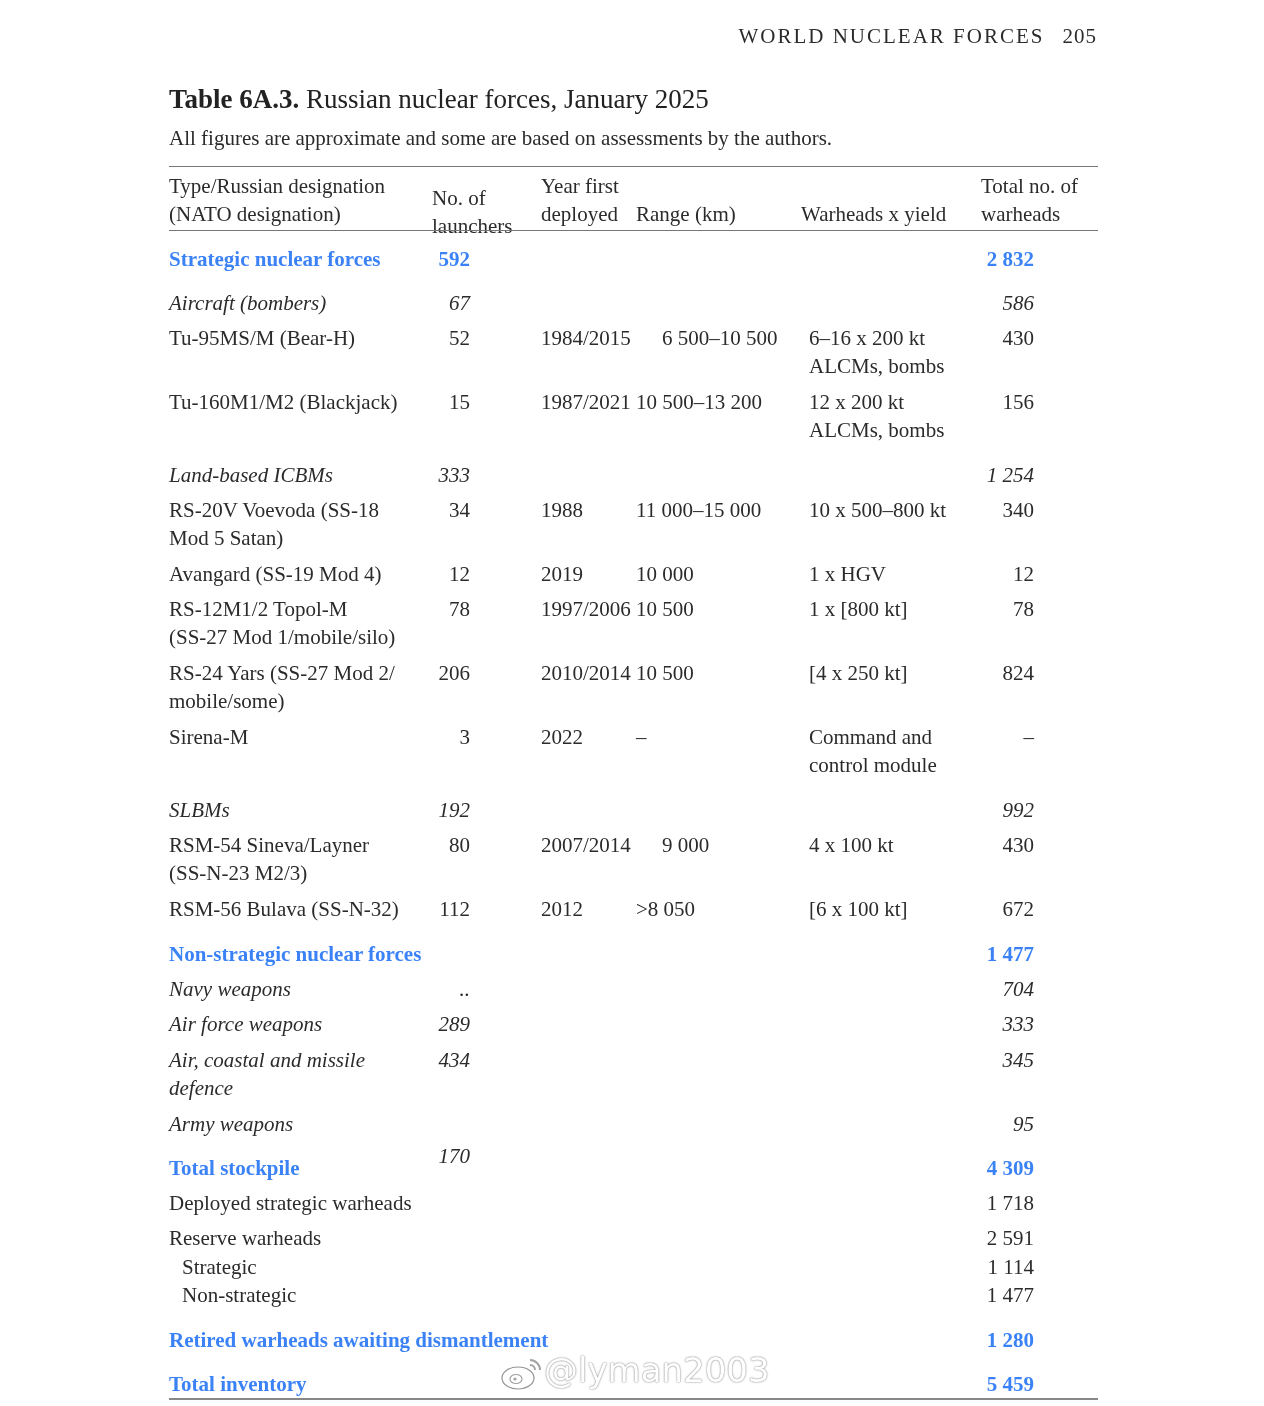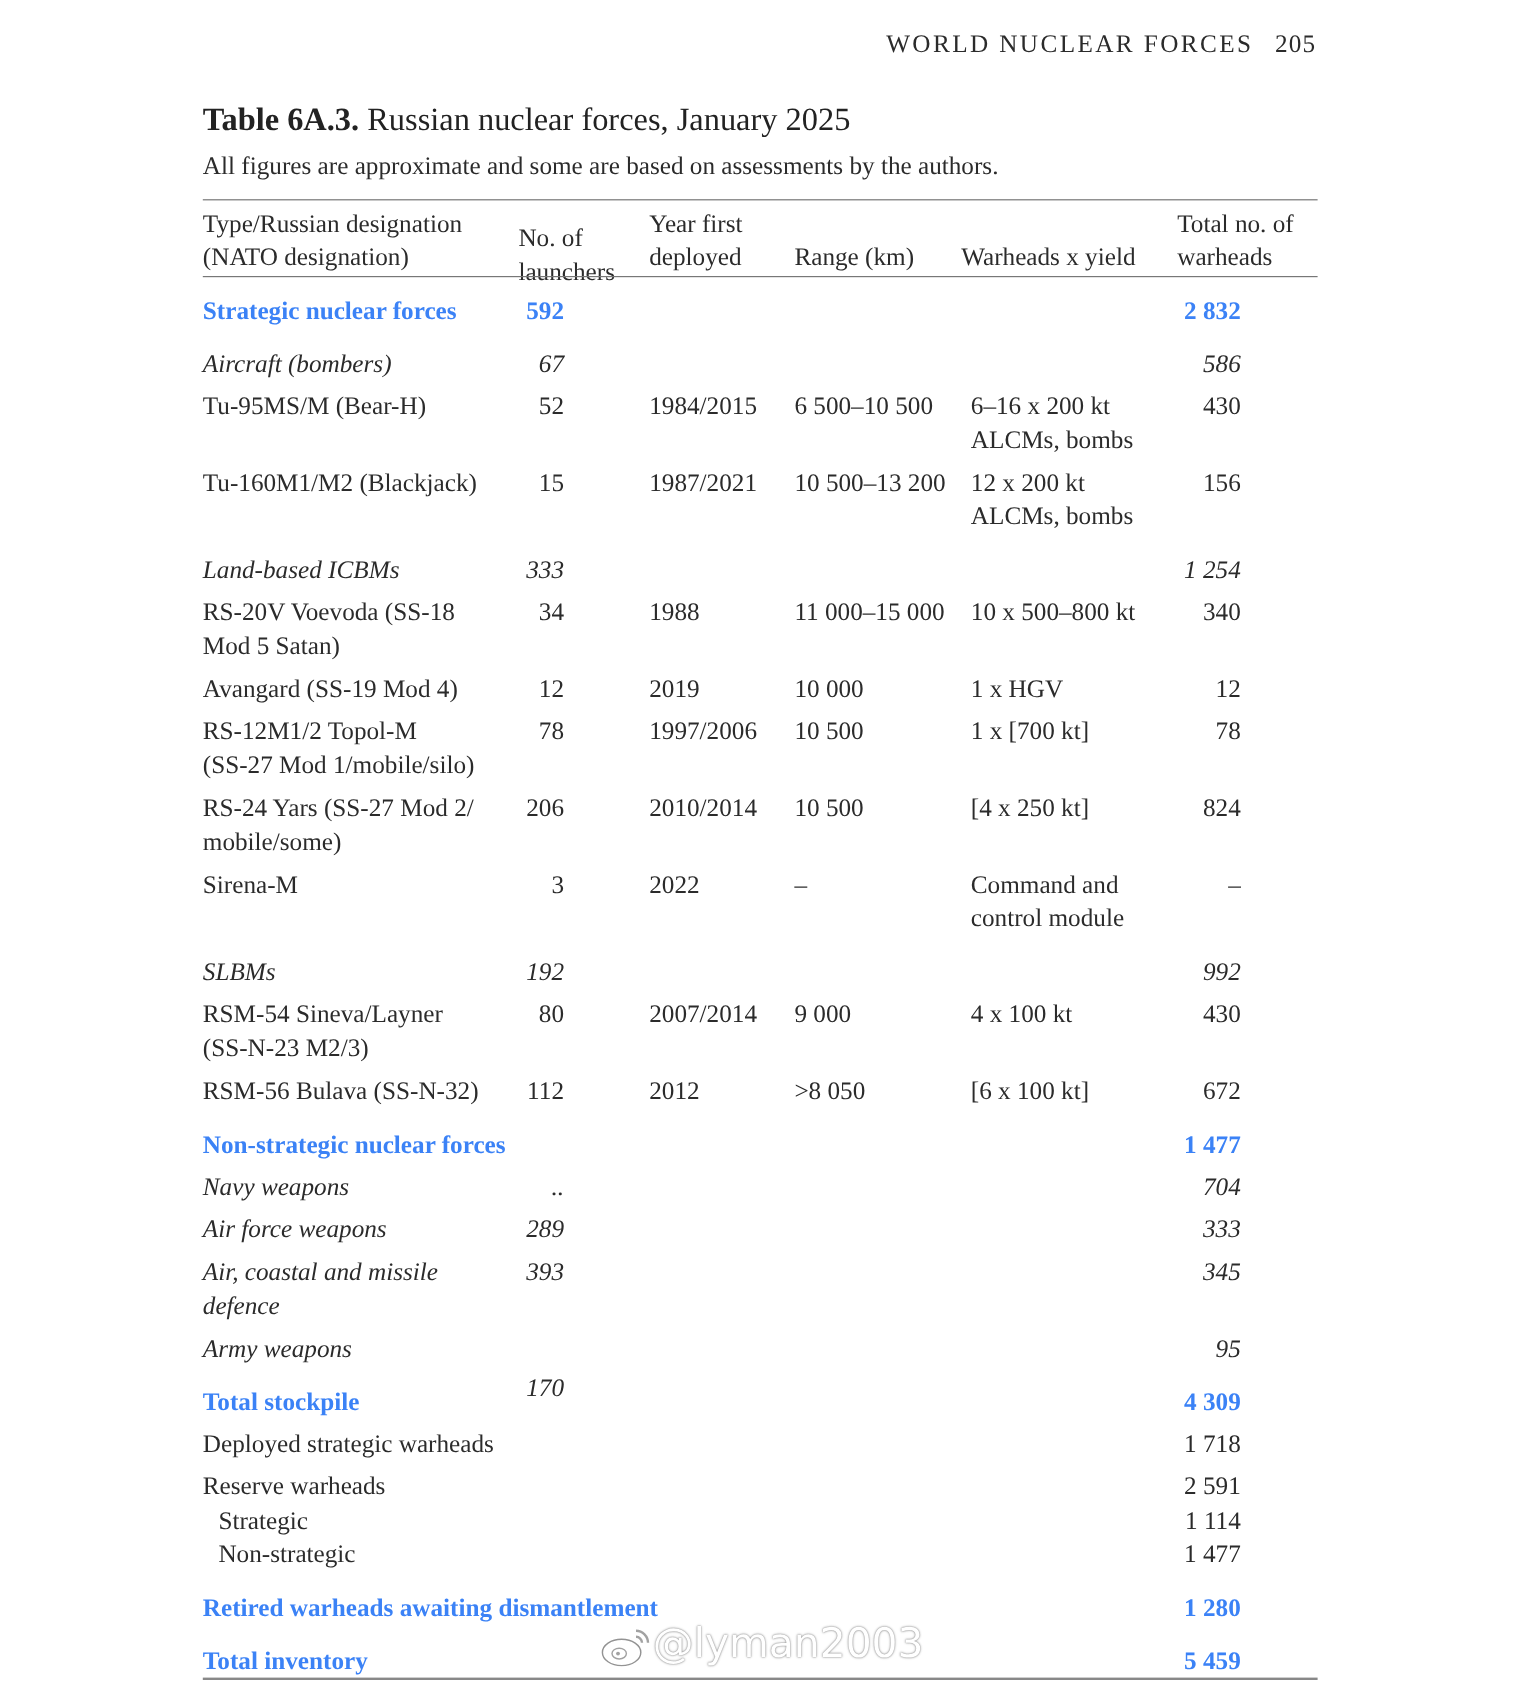--- a/index.html
+++ b/index.html
@@ -27,21 +27,21 @@
 
   .cell { position: absolute; font-size: 21px; line-height: 28px; white-space: nowrap; color: #2b2b2b; }
   .hdr { line-height: 28px; }
   .bold { font-weight: bold; color: #3b82f6; }
   .ital { font-style: italic; }
 
   
   .c1 { left: 169px; }
   .c2 { left: 420px; width: 50px; text-align: right; }
   .c3 { left: 541px; }
-  .c4 { left: 662px; }
+  .c4 { left: 636px; }
   .c5 { left: 809px; }
   .c6 { left: 960px; width: 74px; text-align: right; }
   .c2h { left: 432px; }
   .c5h { left: 801px; }
   .c6h { left: 981px; }
 
   .watermark {
     position: absolute; left: 500px; top: 1350px;
     font-family: "DejaVu Sans", sans-serif; font-size: 34px;
     color: #ffffff; letter-spacing: 0px;
@@ -163,21 +163,21 @@
     </div>
     <div>
       <div class="cell c1" style="top: 595px;">
         <div>RS-12M1/2 Topol-M</div>
         <div>(SS-27 Mod 1/mobile/silo)</div>
       </div>
       <div class="cell c2" style="top: 595px;">78</div>
       <div class="cell c3" style="top: 595px;">1997/2006</div>
       <div class="cell c4" style="top: 595px;">10 500</div>
       <div class="cell c5" style="top: 595px;">
-        <div>1 x [700 kt]</div>
+        <div>1 x [800 kt]</div>
       </div>
       <div class="cell c6" style="top: 595px;">78</div>
     </div>
     <div>
       <div class="cell c1" style="top: 659px;">
         <div>RS-24 Yars (SS-27 Mod 2/</div>
         <div>mobile/some)</div>
       </div>
       <div class="cell c2" style="top: 659px;">206</div>
       <div class="cell c3" style="top: 659px;">2010/2014</div>
@@ -250,21 +250,21 @@
         <div>Air force weapons</div>
       </div>
       <div class="cell c2 ital" style="top: 1010px;">289</div>
       <div class="cell c6 ital" style="top: 1010px;">333</div>
     </div>
     <div>
       <div class="cell c1 ital" style="top: 1046px;">
         <div>Air, coastal and missile</div>
         <div>defence</div>
       </div>
-      <div class="cell c2 ital" style="top: 1046px;">393</div>
+      <div class="cell c2 ital" style="top: 1046px;">434</div>
       <div class="cell c6 ital" style="top: 1046px;">345</div>
     </div>
     <div>
       <div class="cell c1 ital" style="top: 1110px;">
         <div>Army weapons</div>
       </div>
       <div class="cell c2 ital" style="top: 1110px; margin-top: 32px;">170</div>
       <div class="cell c6 ital" style="top: 1110px;">95</div>
     </div>
     <div>

